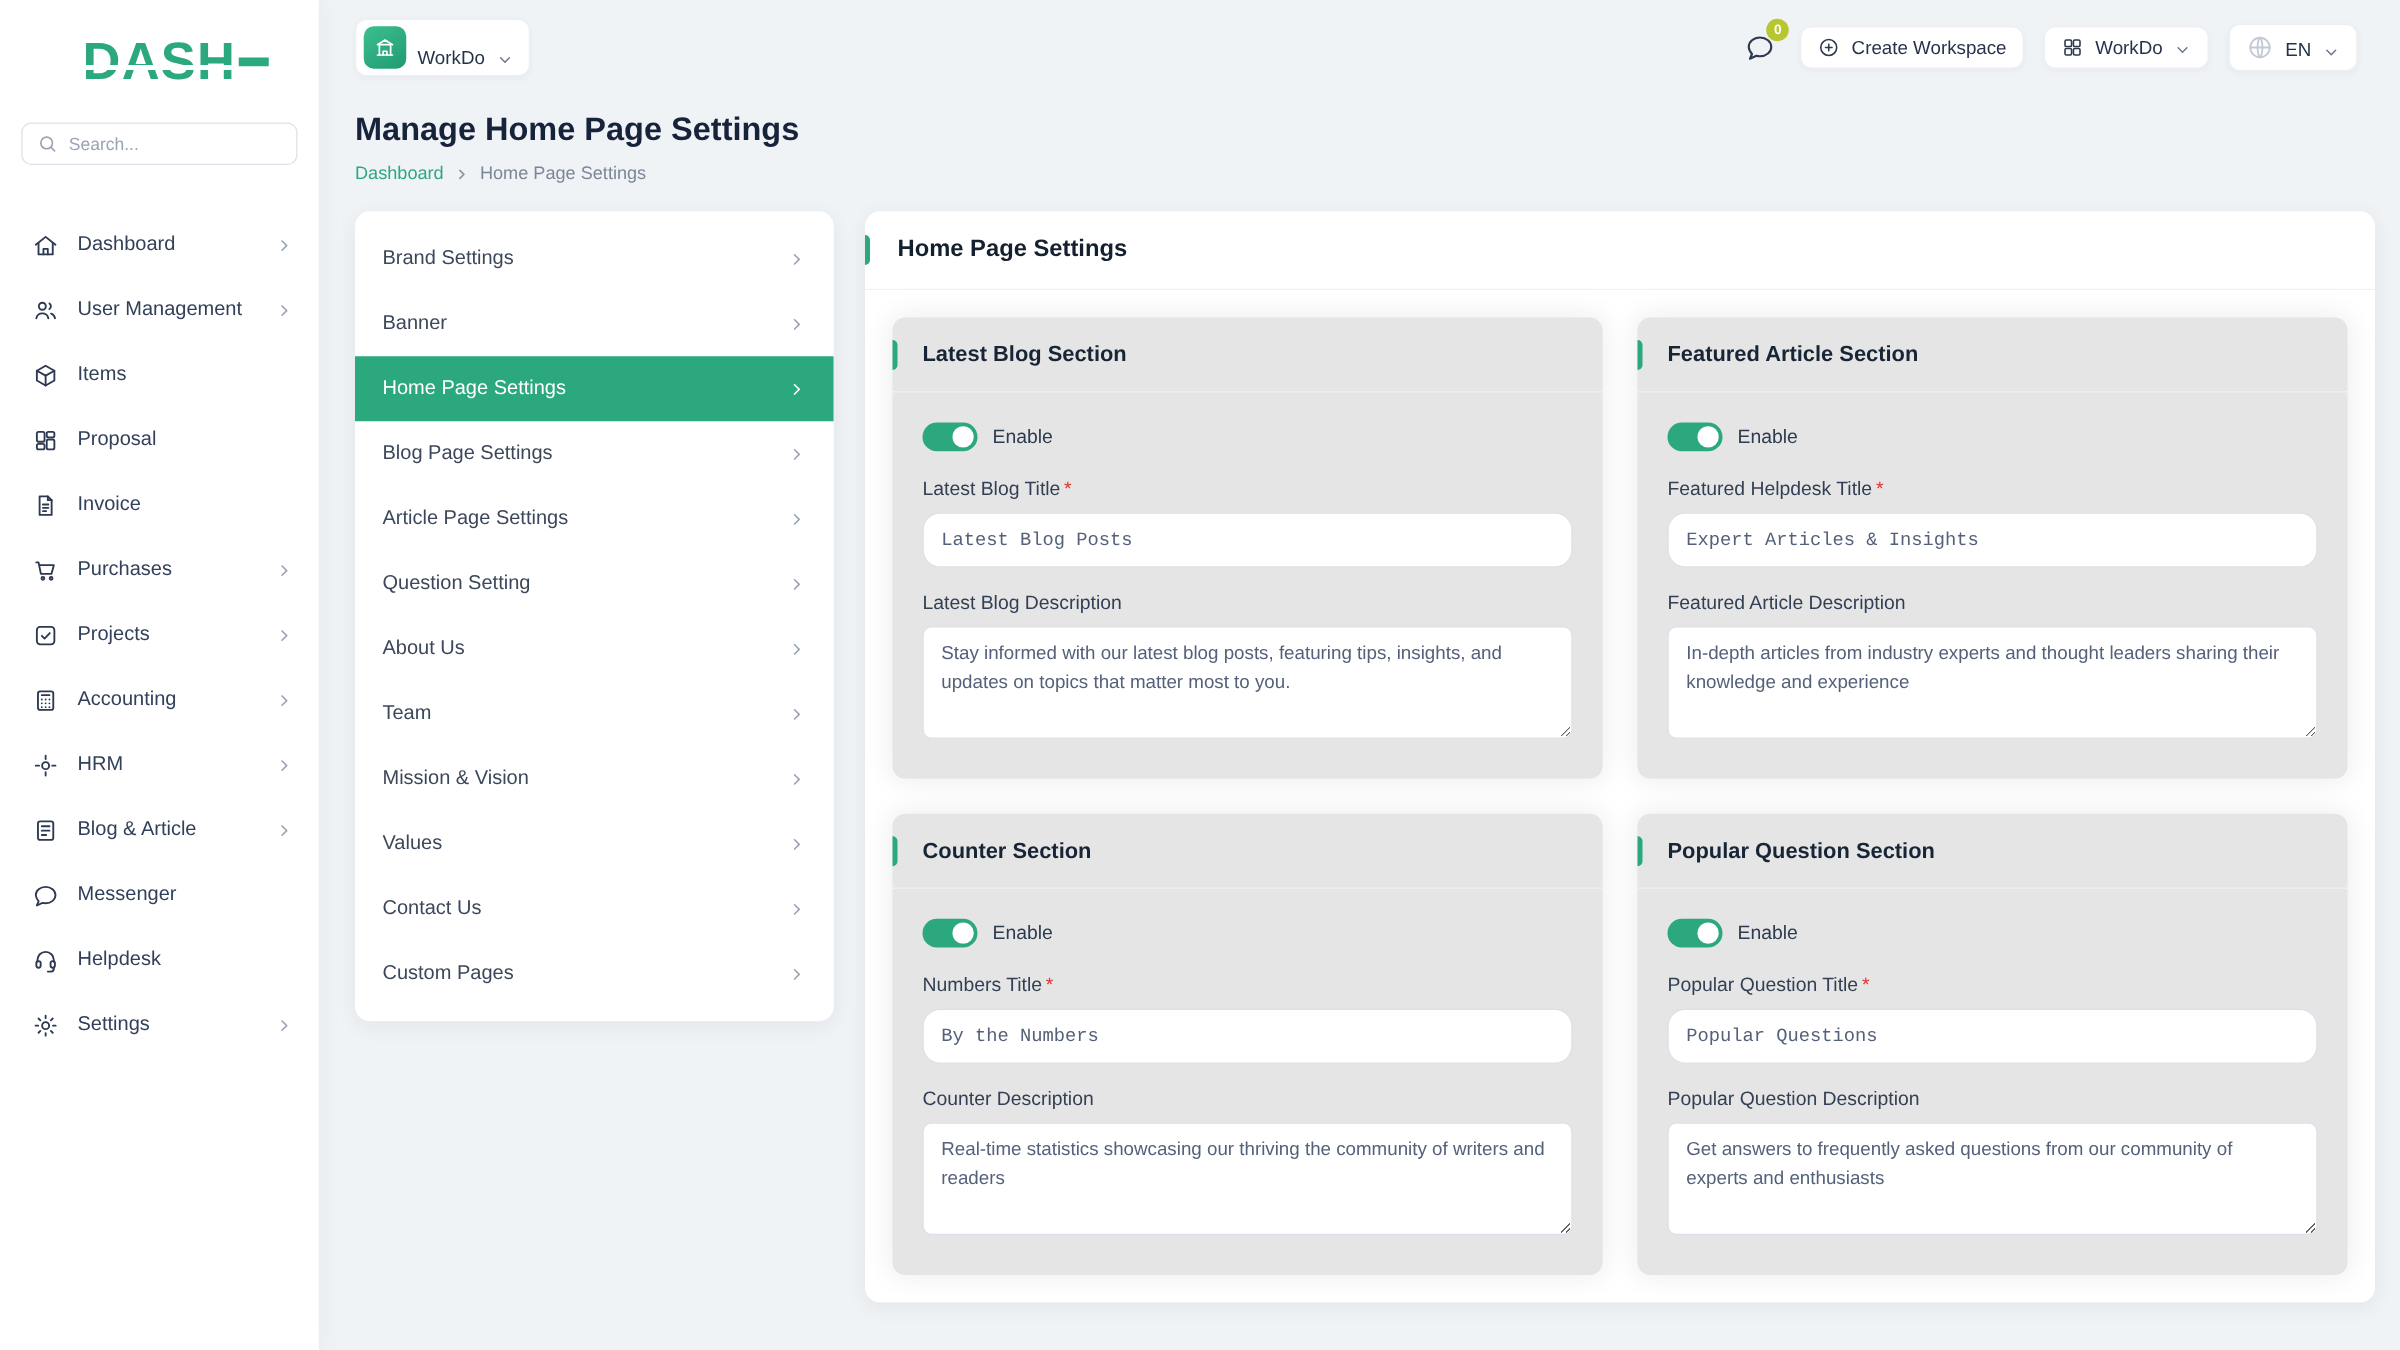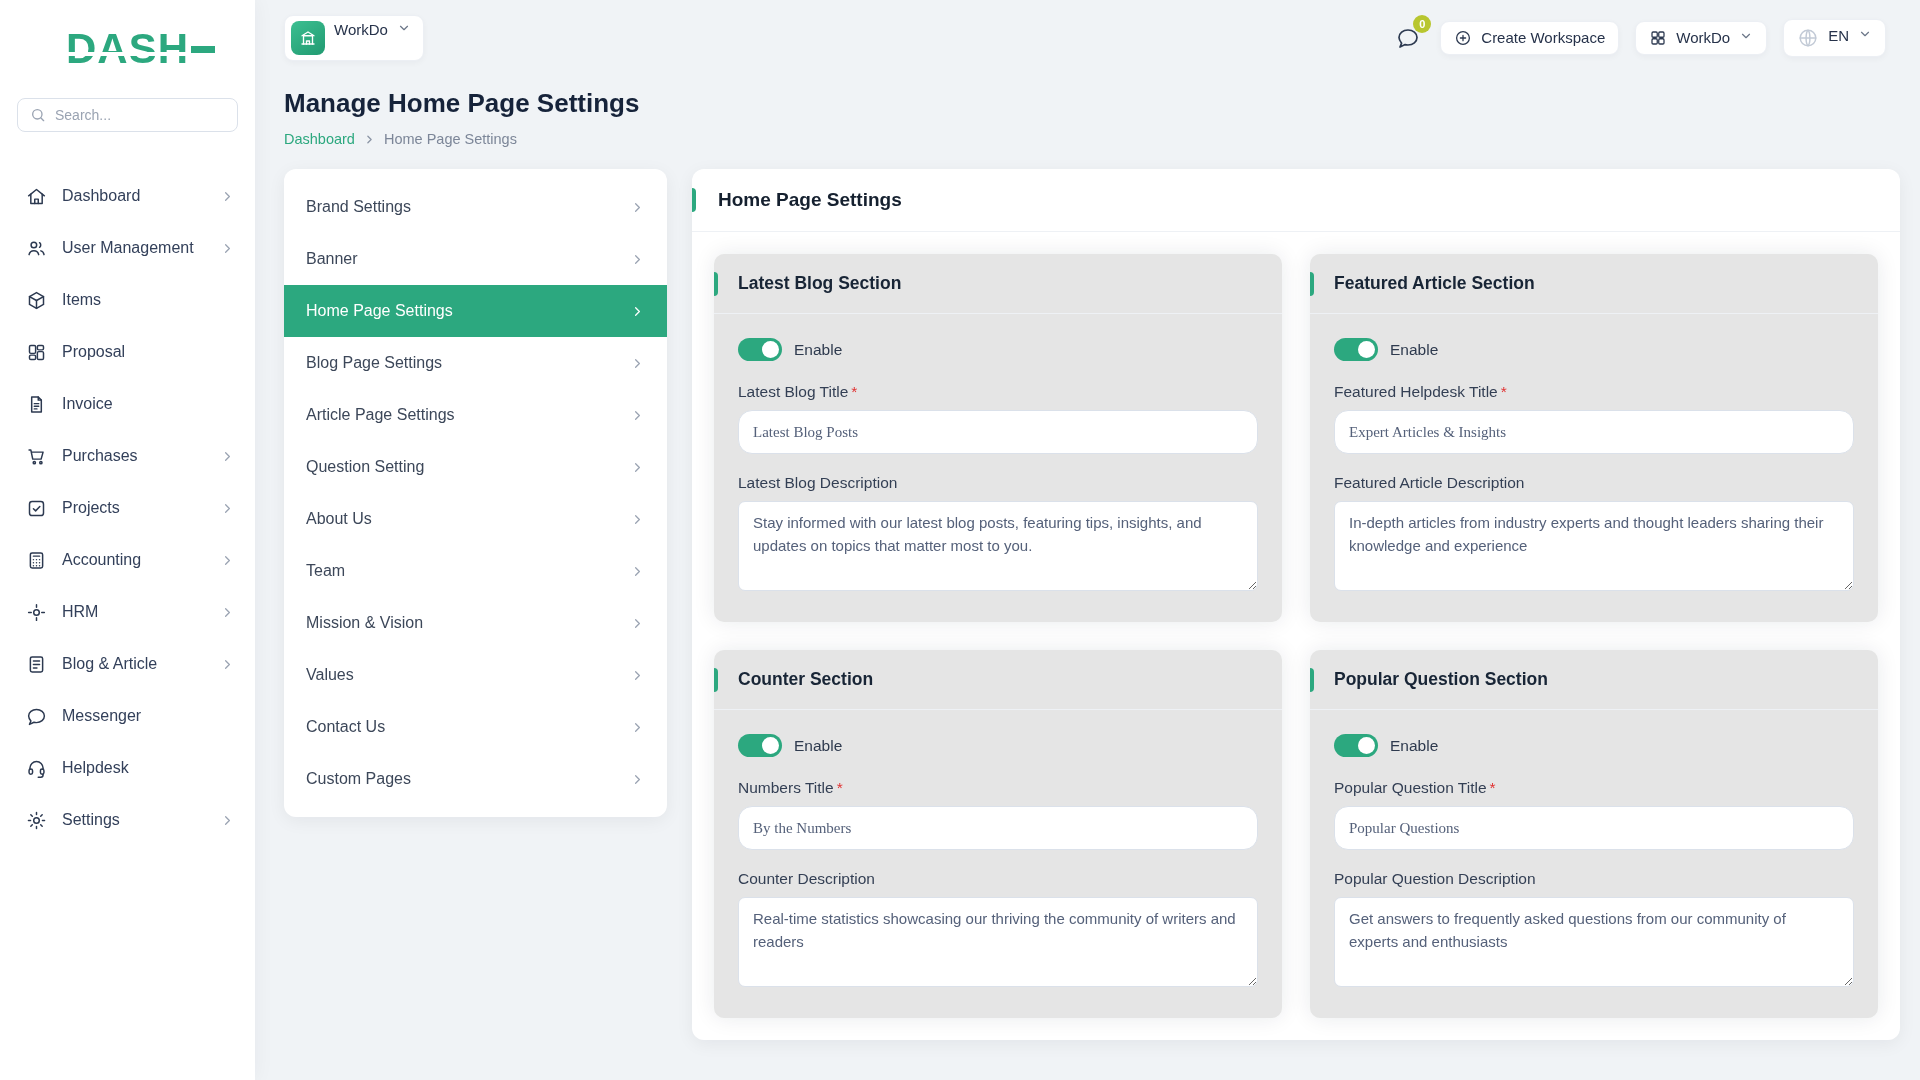--- a/index.html
+++ b/index.html
@@ -54,21 +54,21 @@
   .nav-item .ic { width:21px; height:21px; color:#2c3950; flex:none; }
   .nav-item .chev { margin-left:auto; width:15px; height:15px; color:#9aa3b2; }
 
   
   .main { margin-left:255px; }
   .topbar {
     display:flex; align-items:center; justify-content:space-between;
     padding:14px 34px 0 29px; height:62px;
   }
   .pill {
-    display:flex; align-items:flex-start; gap:9px; background:#fff;
+    display:flex; align-items:flex-end; gap:9px; background:#fff;
     border:1px solid #eceff4; border-radius:9px; padding:7px 13px;
     box-shadow:0 2px 6px rgba(20,30,60,.04); cursor:pointer; font-size:15px; color:#26324a;
   }
   .ws-pill { padding:5px 12px 5px 6px; }
   .ws-icon {
     width:34px; height:34px; border-radius:8px;
     background:linear-gradient(145deg,#3cbf91,#219a71);
     display:flex; align-items:center; justify-content:center;
   }
   .ws-icon svg { width:18px; height:18px; color:#fff; }
@@ -133,21 +133,21 @@
     border-radius:50%; background:#fff;
   }
   .toggle-label { font-size:15.5px; color:#2e3a4e; }
   .field { margin-bottom:20px; }
   .field:last-child { margin-bottom:4px; }
   .field-label { font-size:15.5px; color:#333f54; font-weight:500; margin-bottom:9px; }
   .req { color:#e03131; margin-left:3px; }
   .text-field {
     width:100%; height:44px; border:1px solid var(--input-border); border-radius:14px;
     padding:0 14px; font-size:15px; color:#55617a; background:#fff; outline:none;
-    font-family:Liberation Serif, serif;
+    font-family:Liberation Mono, monospace;
   }
   .text-area {
     width:100%; height:90px; border:1px solid var(--input-border); border-radius:7px;
     padding:10px 14px; font-size:15px; color:#55617a; line-height:1.5; outline:none;
     font-family:"Liberation Sans", sans-serif;
   }
 </style>
 </head>
 <body>
 

